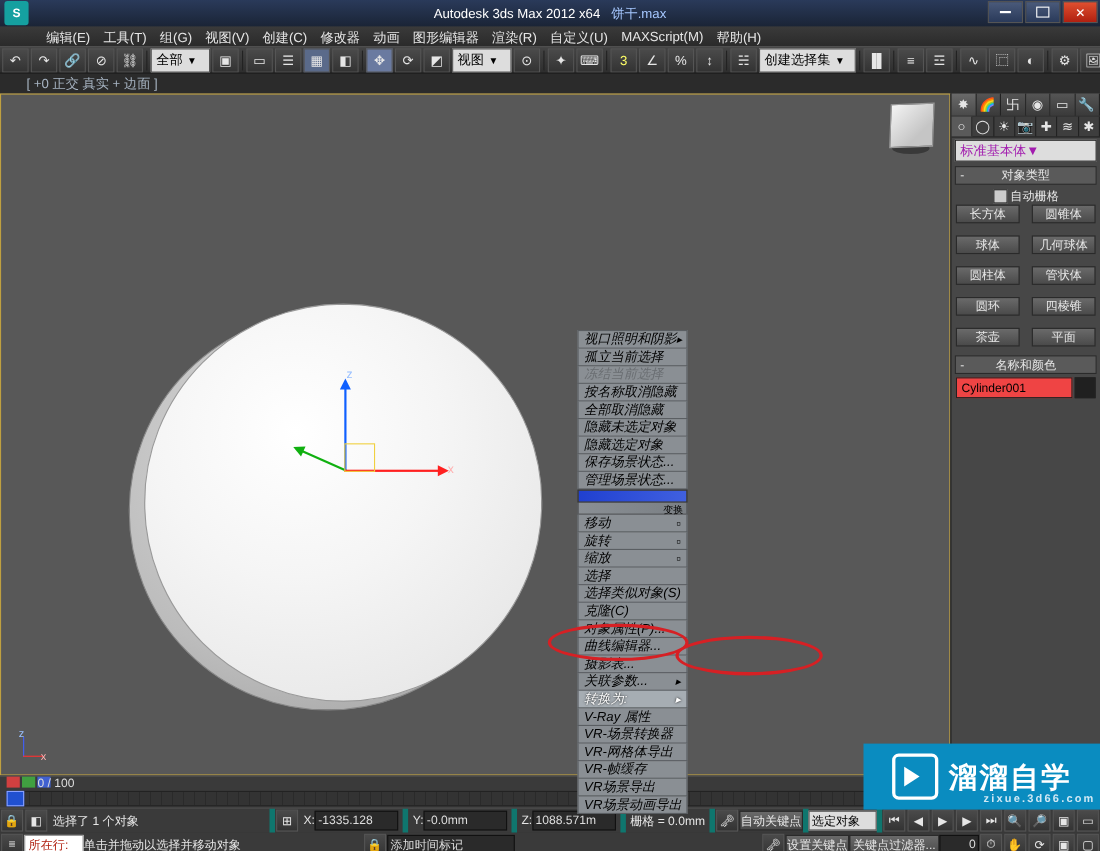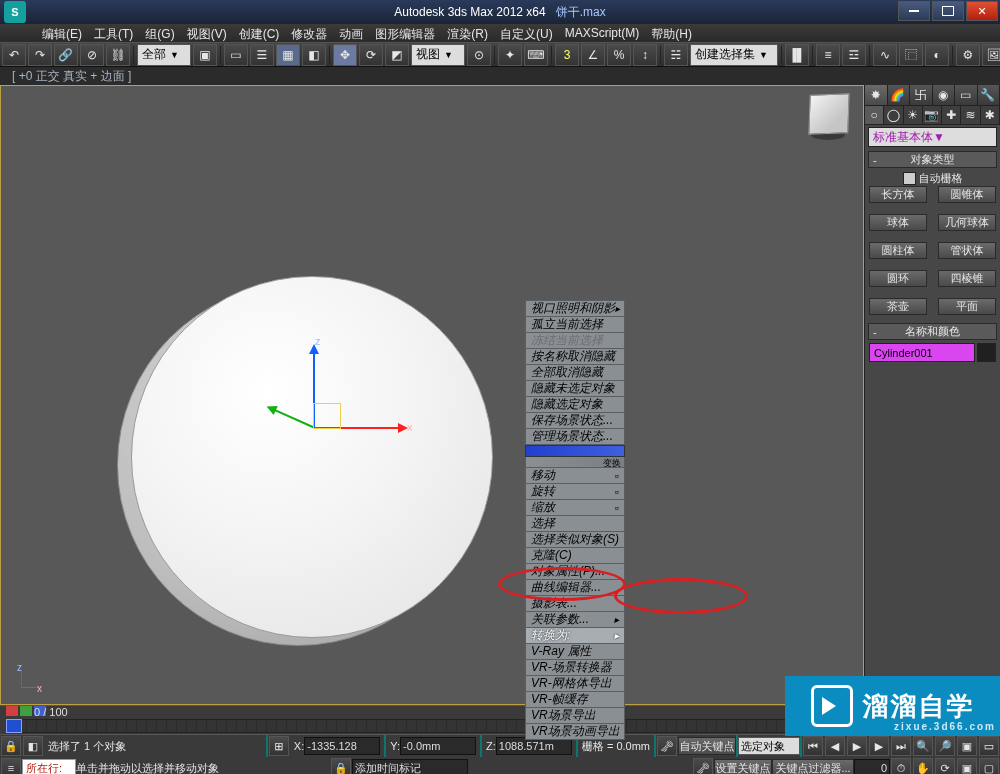--- a/index.html
+++ b/index.html
@@ -26,21 +26,21 @@
   .toolbar{height:23px;background:linear-gradient(#444,#2e2e2e);border-top:1px solid #555;
     border-bottom:1px solid #111;display:flex;align-items:center;padding:0 2px;gap:2px;overflow:hidden;}
   .tbtn{width:22px;height:20px;border:1px solid #555;background:linear-gradient(#4a4a4a,#333);
     display:inline-flex;align-items:center;justify-content:center;flex:0 0 auto;}
   .tbtn svg, .tbtn span{pointer-events:none;}
   .tsep{width:1px;height:18px;background:#222;margin:0 1px;flex:0 0 auto;}
   .tdd{height:20px;background:#ddd;border:1px solid #555;display:flex;align-items:center;padding:0 4px;
     color:#000;flex:0 0 auto;}
   .tdd .arrow{margin-left:4px;font-size:9px;}
   
-  .vplabel{height:16px;background:#2b2b2b;padding:1px 12px;color:#a7b4c2;font-size:12px;}
+  .vplabel{height:16px;background:#2b2b2b;padding:1px 24px;color:#a7b4c2;font-size:12px;}
   
   .workarea{display:flex;height:620px;}
   .viewport{flex:1 1 auto;position:relative;background:#585858;border:1px solid #bfa040;}
   .cmdpanel{width:135px;background:#474747;border-left:1px solid #222;position:relative;overflow:hidden;}
   
   .viewcube{position:absolute;right:12px;top:8px;width:46px;height:46px;}
   .cube-shadow{position:absolute;left:6px;bottom:0;width:34px;height:10px;background:rgba(0,0,0,.35);
     border-radius:50%;}
   .cube{position:absolute;left:4px;top:0;width:38px;height:38px;
     background:linear-gradient(135deg,#f4f4f4 0%,#c5c5c5 70%);
@@ -94,21 +94,21 @@
     display:flex;align-items:center;padding:0 4px;justify-content:flex-start;}
   .rollout-head{height:15px;background:#5a5a5a;border:1px solid #2a2a2a;margin:4px 3px 0 3px;
     text-align:center;font-size:11px;display:flex;align-items:center;justify-content:center;position:relative;}
   .rollout-head::before{content:"-";position:absolute;left:4px;}
   .rollout-body{margin:0 3px;padding:2px 1px 4px 1px;}
   .chkrow{display:flex;align-items:center;justify-content:center;font-size:11px;height:16px;}
   .chkbox{width:11px;height:11px;border:1px solid #222;background:#ccc;margin-right:3px;}
   .btn-grid{display:grid;grid-template-columns:1fr 1fr;gap:11px;}
   .pbtn{height:15px;background:linear-gradient(#6a6a6a,#4a4a4a);border:1px solid #2a2a2a;
     display:flex;align-items:center;justify-content:center;font-size:11px;}
-  .name-input{height:17px;background:#d946ef;border:1px solid #222;color:#000;padding:0 4px;
+  .name-input{height:17px;background:#ef4444;border:1px solid #222;color:#000;padding:0 4px;
     display:flex;align-items:center;font-size:11px;flex:1;}
   .color-sw{width:17px;height:17px;background:#202020;border:1px solid #222;margin-left:2px;}
   .namecolor-row{display:flex;margin-top:1px;}
   
   .vp-axis{position:absolute;left:6px;bottom:6px;width:32px;height:32px;}
   .vp-axis .z{position:absolute;left:14px;bottom:10px;width:1px;height:18px;background:#4060ff;}
   .vp-axis .x{position:absolute;left:14px;bottom:10px;width:18px;height:1px;background:#ff3030;}
   .vp-axis .lz{position:absolute;left:10px;top:-4px;color:#9ac0ff;font-size:10px;}
   .vp-axis .lx{position:absolute;left:30px;bottom:4px;color:#ffb0b0;font-size:10px;}
   
@@ -116,21 +116,21 @@
   .tl-lbl{position:absolute;left:34px;top:0;color:#ddd;font-size:11px;}
   .tl-track{position:absolute;left:6px;right:6px;top:13px;height:12px;
     background:repeating-linear-gradient(90deg,#333 0,#333 9px,#2a2a2a 9px,#2a2a2a 10px);
     border:1px solid #222;}
   .tl-head{position:absolute;left:6px;top:13px;width:14px;height:12px;background:#2050d0;border:1px solid #88a0ff;}
   .key-icons{position:absolute;left:6px;top:0;display:flex;gap:2px;}
   .key-icons .k{width:12px;height:10px;}
   
   .statusbar{height:22px;background:#3a3a3a;border-top:1px solid #555;display:flex;align-items:center;
     font-size:11px;overflow:hidden;}
-  .statusbar .cell{border-right:2px solid #0f766e;padding:0 4px;height:22px;display:flex;align-items:center;white-space:nowrap;}
+  .statusbar .cell{border-right:5px solid #0f766e;padding:0 4px;height:22px;display:flex;align-items:center;white-space:nowrap;}
   .sb-btn{width:18px;height:18px;border:1px solid #555;background:linear-gradient(#4a4a4a,#333);
     display:flex;align-items:center;justify-content:center;margin:0 1px;flex:0 0 auto;}
   .coord-in{background:#2a2a2a;border:1px solid #111;color:#ddd;width:70px;height:16px;padding:0 2px;
     font-size:11px;display:inline-flex;align-items:center;}
   .statusbar2{height:22px;background:#3a3a3a;display:flex;align-items:center;font-size:11px;overflow:hidden;}
   .curline{background:#fff;color:#b02010;border:1px solid #999;height:16px;width:46px;
     display:flex;align-items:center;padding:0 3px;}
   
   .watermark{position:absolute;right:0;bottom:38px;background:#0a8cc0;color:#fff;height:60px;width:215px;
     display:flex;align-items:center;justify-content:center;font-size:26px;font-weight:600;letter-spacing:2px;z-index:30;}

